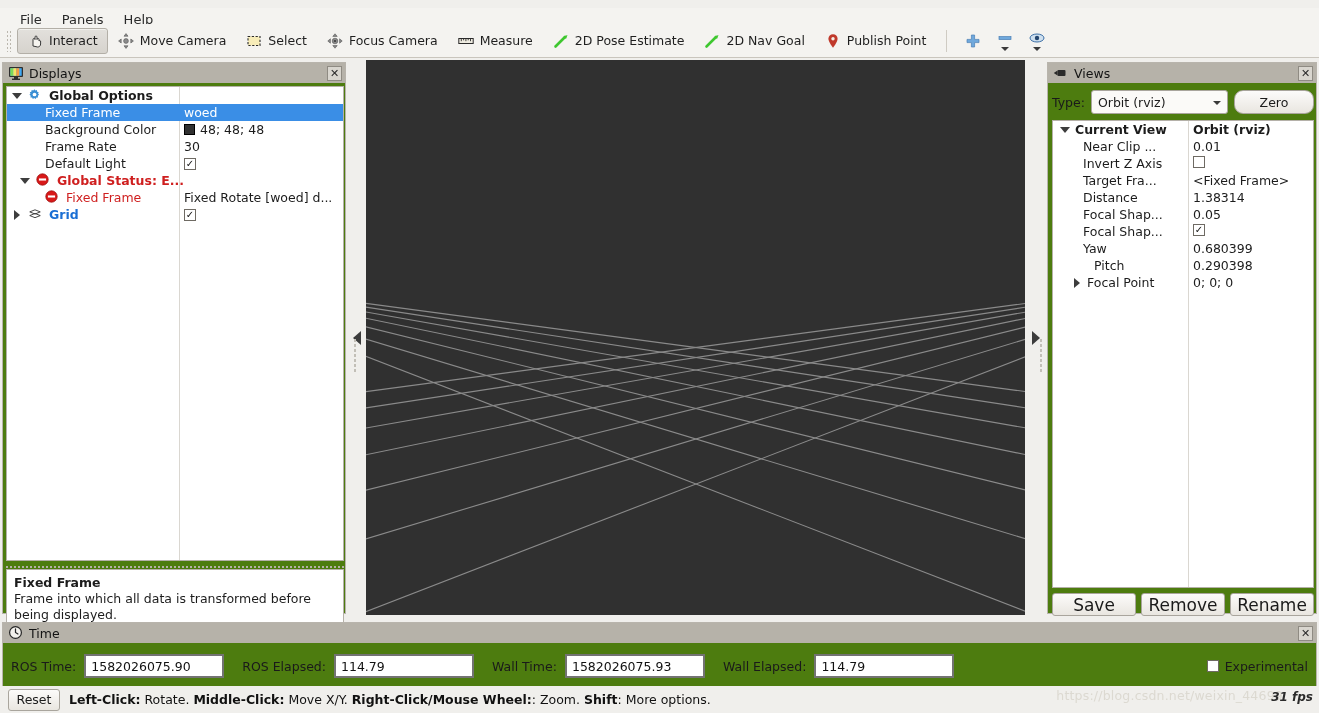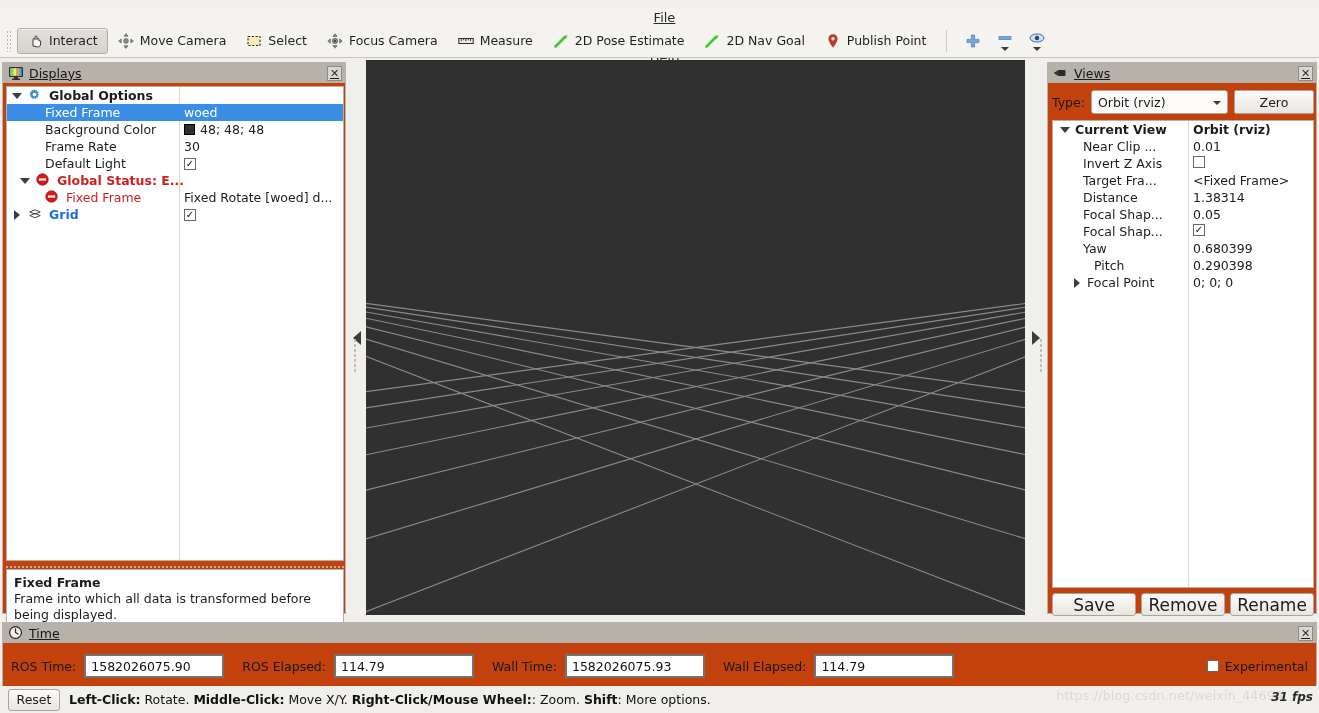--- a/index.html
+++ b/index.html
@@ -14,21 +14,20 @@
     -webkit-font-smoothing: antialiased;
   }
   #app { position: relative; width: 1319px; height: 713px; }
 
   
   .menubar {
     position: absolute; left:0; top:8px; width:1319px; height:24px;
     background:#f4f3f0;
     display:flex; align-items:center;
     padding-left: 10px;
-    flex-direction: column;
   }
   .menu-item {
     padding: 2px 10px 3px 10px;
     font-size: 13px;
     color:#2a2a2a;
     cursor: default;
   }
   .menu-item u { text-decoration: underline; }
 
   
@@ -65,23 +64,22 @@
     margin: 0 8px;
   }
   .caret-dn {
     width:0;height:0;border-left:4px solid transparent;border-right:4px solid transparent;
     border-top:4px solid #3a3a3a; margin-top:1px;
   }
 
   
   .dock {
     position:absolute;
-    background:#c2410c;
+    background:#4d7c0f;
     border:1px solid #b8b4ac;
-    text-decoration:underline;
   }
   .dock-title {
     height:20px;
     background:#b6b2a9;
     display:flex; align-items:center;
     padding: 0 3px 0 5px;
     font-size:12.5px;
     color:#131313;
     user-select:none;
   }
@@ -191,21 +189,21 @@
     border:1px solid #a9a59d; border-radius:3px;
     display:flex;align-items:center;
     padding: 0 6px;
     font-size:12.5px;
     position:relative;
   }
   .combo .cv { flex:1; }
   .zero-btn {
     width:80px; height:24px;
     background:linear-gradient(#fcfbfa,#e9e6e0);
-    border:1px solid #a9a59d; border-radius:2px;
+    border:1px solid #a9a59d; border-radius:9px;
     display:flex;align-items:center;justify-content:center;
     font-size:12.5px;
   }
   .vtree {
     position:absolute; left:4px; top:57px; width:262px; height:468px;
     background:#ffffff; border:1px solid #b5b1a9; overflow:hidden;
   }
   .vtree-col-div { position:absolute; left:135px; top:0; width:1px; height:100%; background:#dad7d1; }
   .vrow { position:relative; height:17px; font-size:12.5px; white-space:nowrap; }
   .vrow .nm { position:absolute; top:1px; display:flex; align-items:center; gap:4px; }

